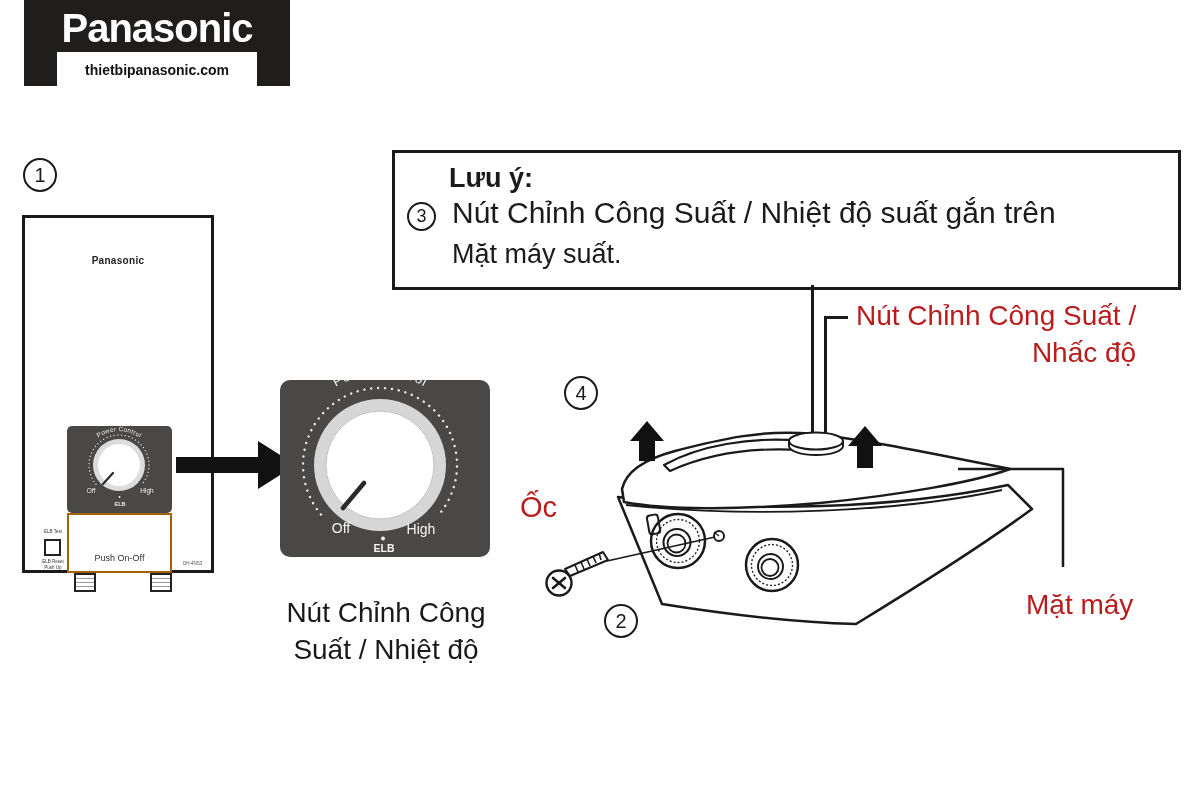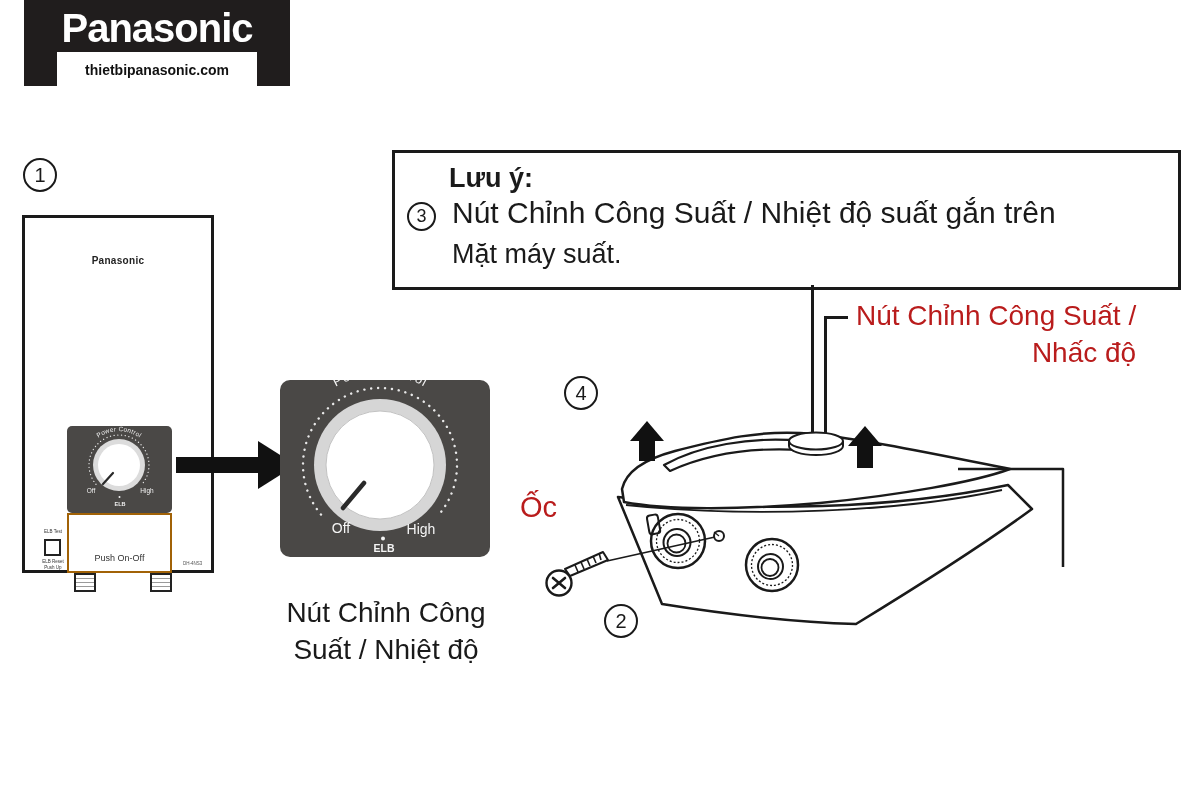--- a/index.html
+++ b/index.html
@@ -232,14 +232,15 @@
   <div class="abs" style="left:848px;top:426px;">
     <div class="up-arrow-head"></div>
     <div class="up-arrow-stem" style="width:16px;height:22px;margin-left:9px;"></div>
   </div>
 
   <div class="abs callout" style="left:520px;top:489px;font-size:29px;">Ốc</div>
   <div class="abs cnum" style="left:604px;top:604px;width:34px;height:34px;font-size:20px;">
     <span>2</span>
   </div>
 
+  <div class="abs callout" style="left:1026px;top:586px;">Mặt máy</div>
 
 </div>
 
 </body></html>

